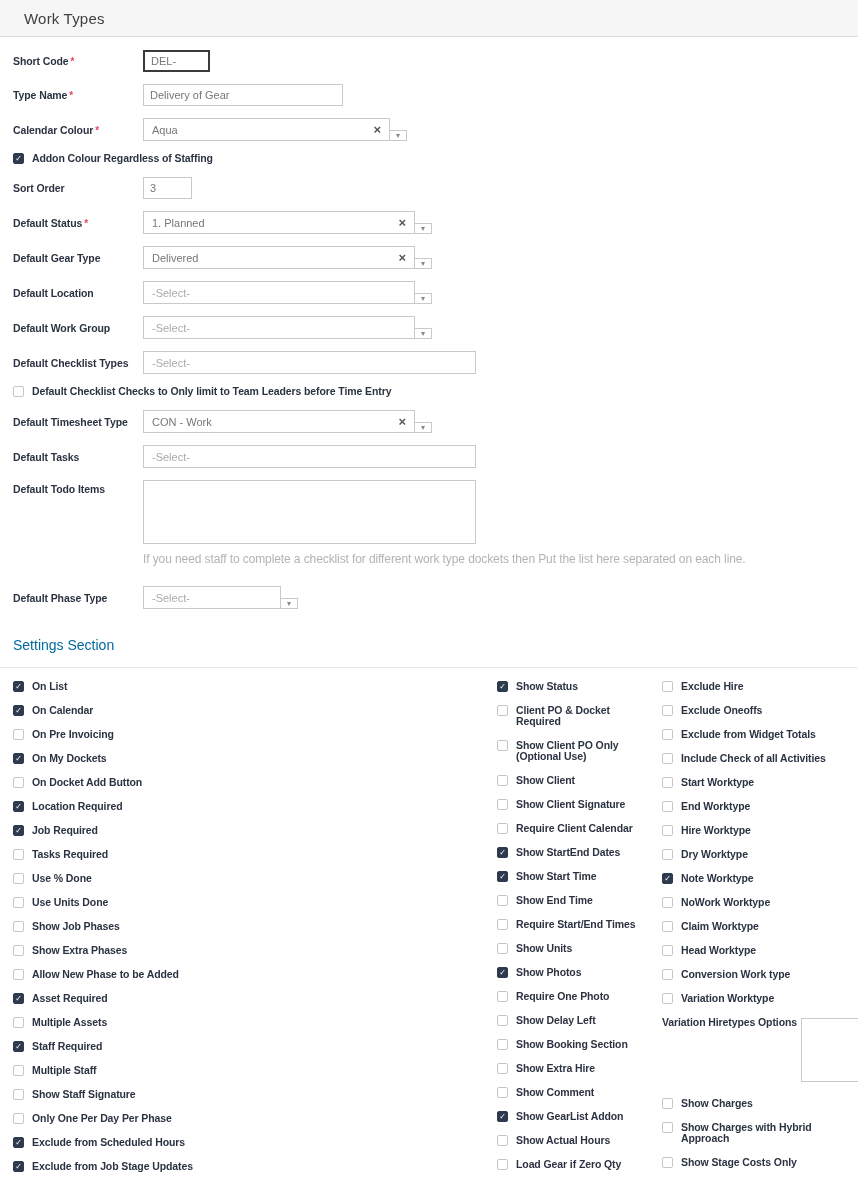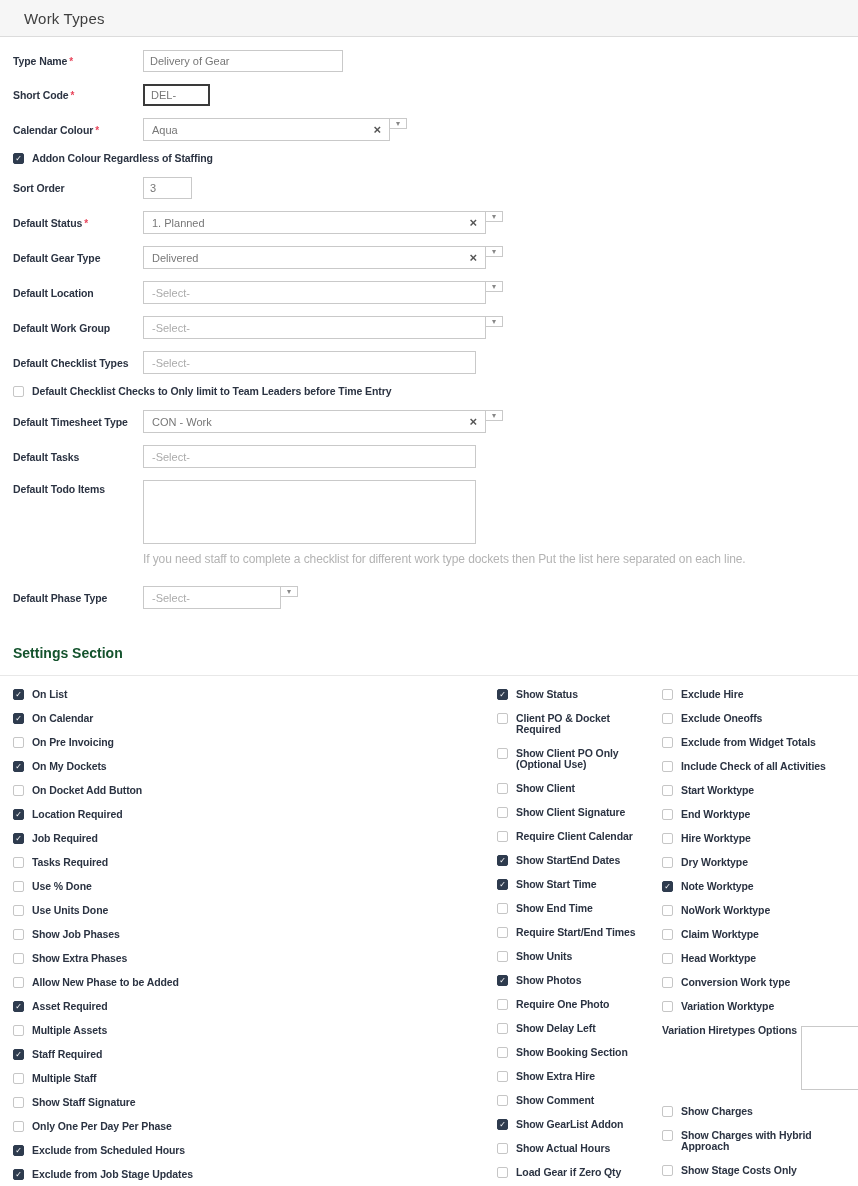--- a/index.html
+++ b/index.html
@@ -22,49 +22,49 @@
   .req{color:#e8445a;margin-left:2px;font-size:10px;}
 
   .txt-input{box-sizing:border-box;height:22px;border:1px solid #c9c9c9;
     font-family:"Liberation Sans",sans-serif;font-size:11px;color:#777;
     padding:0 6px;outline:none;background:#fff;}
   .txt-input.focused{border:2px solid #3a3a3a;}
   .w-sc{width:67px;}
   .w-tn{width:200px;}
   .w-so{width:49px;}
 
-  .sel2{display:flex;align-items:flex-start;}
+  .sel2{display:flex;align-items:flex-end;}
   .sel2-main{box-sizing:border-box;height:23px;border:1px solid #c9c9c9;background:#fff;
     display:flex;align-items:center;padding:0 8px;}
   .sel2-main .val{flex:1;font-size:11px;color:#777;}
   .sel2-main .val.placeholder{color:#aaa;}
   .clear-x{font-size:13px;font-weight:700;color:#555;line-height:1;padding-left:6px;cursor:pointer;}
   .sel2-btn{box-sizing:border-box;width:18px;border:1px solid #c9c9c9;margin-left:-1px;
     background:#fff;display:flex;align-items:center;justify-content:center;
     color:#888;font-size:8px;cursor:pointer;}
-  .w-cc{width:247px;} .w-std{width:343px;gap:15px;} .w-ph{width:138px;}
+  .w-cc{width:247px;} .w-std{width:272px;gap:15px;} .w-ph{width:138px;}
   .multi-sel{box-sizing:border-box;width:333px;height:23px;border:1px solid #c9c9c9;
     display:flex;align-items:center;padding:0 8px;background:#fff;}
   .multi-sel .val{font-size:11px;color:#aaa;}
   .todo-area{box-sizing:border-box;width:333px;height:64px;border:1px solid #c9c9c9;
     resize:none;outline:none;font-family:"Liberation Sans",sans-serif;font-size:11px;color:#555;}
   .hint{font-size:12px;color:#b3b3b3;margin-top:4px;margin-bottom:8px;letter-spacing:-0.1px;}
 
   
   .check-item{display:flex;align-items:flex-start;margin-bottom:13px;cursor:pointer;}
   .cb{box-sizing:border-box;width:11px;height:11px;border-radius:2px;flex-shrink:0;
     border:1px solid #c6c6c6;background:#fff;display:flex;align-items:center;
     justify-content:center;font-size:8px;line-height:1;color:#fff;}
   .cb.checked{background:#2e3b4e;border-color:#2e3b4e;}
   .cb-label{font-size:10.5px;font-weight:700;color:#2b3342;letter-spacing:-0.1px;
     line-height:11px;margin-left:8px;}
   .form-check{margin:1px 0 13px 0;}
 
   
-  .settings-heading{font-size:14px;font-weight:700;color:#14532d;margin:36px 0 0 13px;}
+  .settings-heading{font-size:14px;font-weight:400;color:#0369a1;margin:28px 0 0 13px;}
   .settings-divider{border:none;border-top:1px solid #e8e8e8;margin:14px 0 0 0;}
   .settings-grid{position:relative;margin-top:13px;height:510px;}
   .check-col{position:absolute;top:0;}
   #col1{left:13px;width:300px;}
   #col2{left:497px;width:152px;}
   #col3{left:662px;width:200px;}
   .variation-label{font-size:10.5px;font-weight:700;color:#2b3342;letter-spacing:-0.1px;
     margin:6px 0 0 0;line-height:11px;}
   .variation-box{position:absolute;left:139px;top:337px;width:130px;height:64px;
     border:1px solid #c9c9c9;background:#fff;box-sizing:border-box;}
@@ -73,27 +73,27 @@
 </head>
 <body>
 
 <header class="page-header">
   <span class="page-title">Work Types</span>
 </header>
 
 <div class="form-area">
 
   <div class="form-row">
+    <span class="form-label"><span>Short Code</span><span class="req">*</span></span>
+    <input class="txt-input focused w-sc" value="DEL-" style="">
+  </div>
+
+  <div class="form-row">
     <span class="form-label"><span>Type Name</span><span class="req">*</span></span>
     <input class="txt-input w-tn" value="Delivery of Gear" style="">
-  </div>
-
-  <div class="form-row">
-    <span class="form-label"><span>Short Code</span><span class="req">*</span></span>
-    <input class="txt-input focused w-sc" value="DEL-" style="">
   </div>
 
   <div class="form-row">
     <span class="form-label"><span>Calendar Colour</span><span class="req">*</span></span>
     <div class="sel2">
       <div class="sel2-main w-cc">
         <span class="val">Aqua</span>
         <span class="clear-x">×</span>
       </div>
       <div class="sel2-btn">▾</div>

